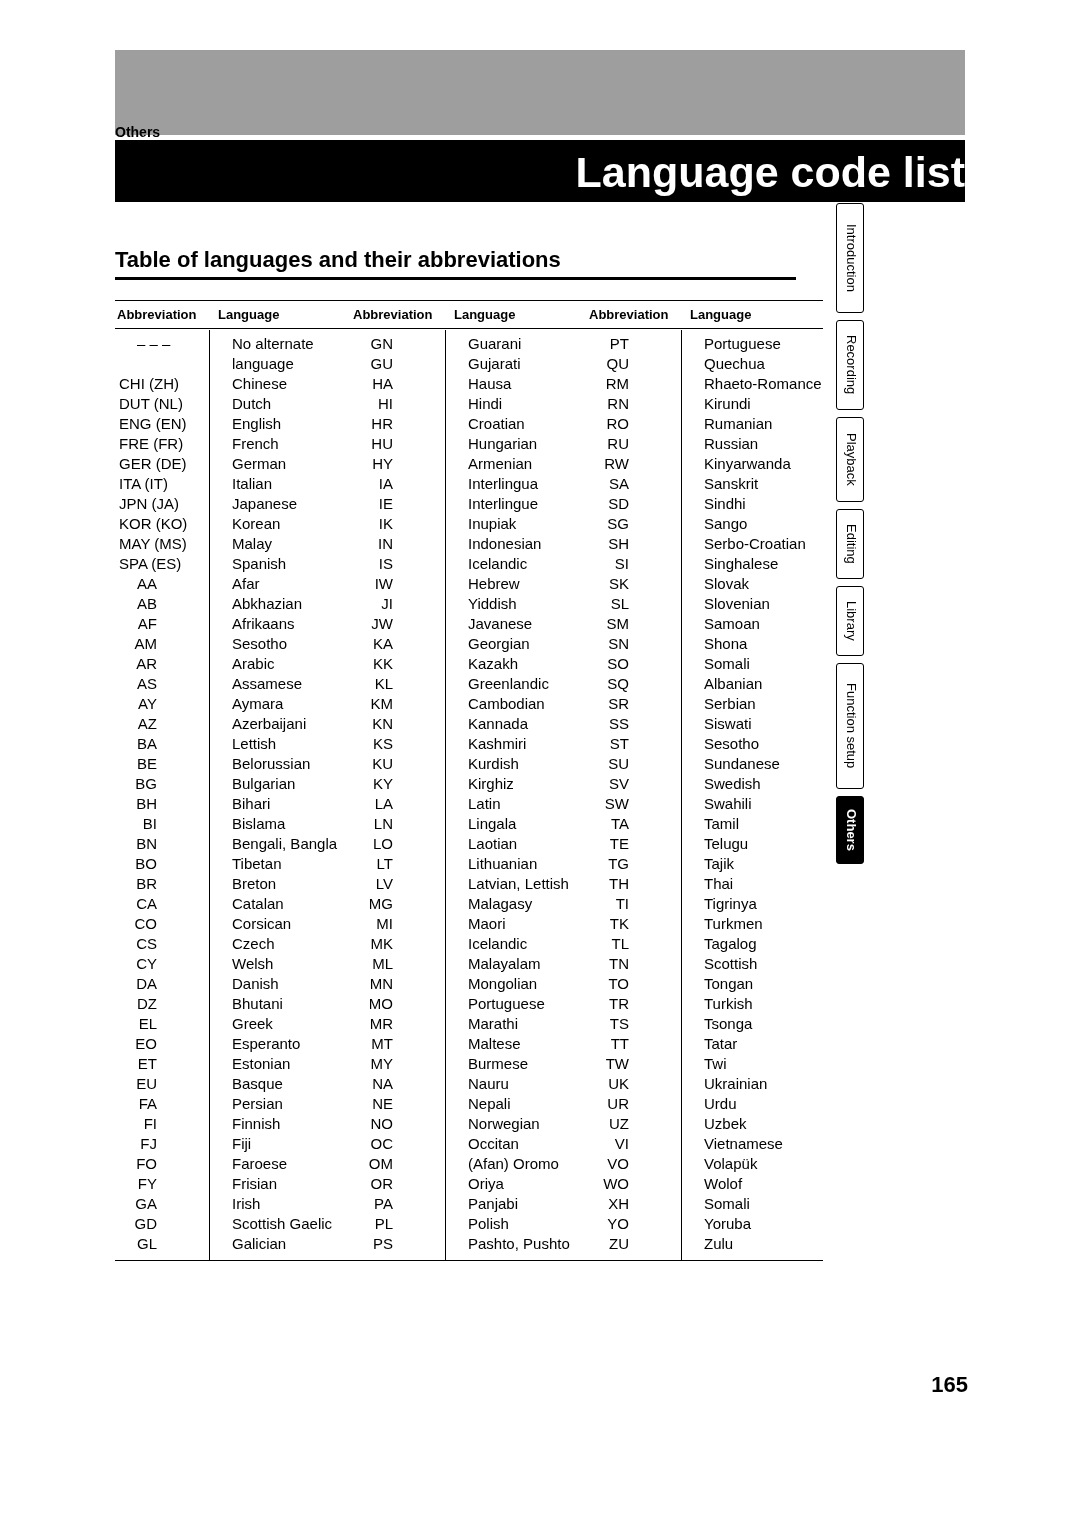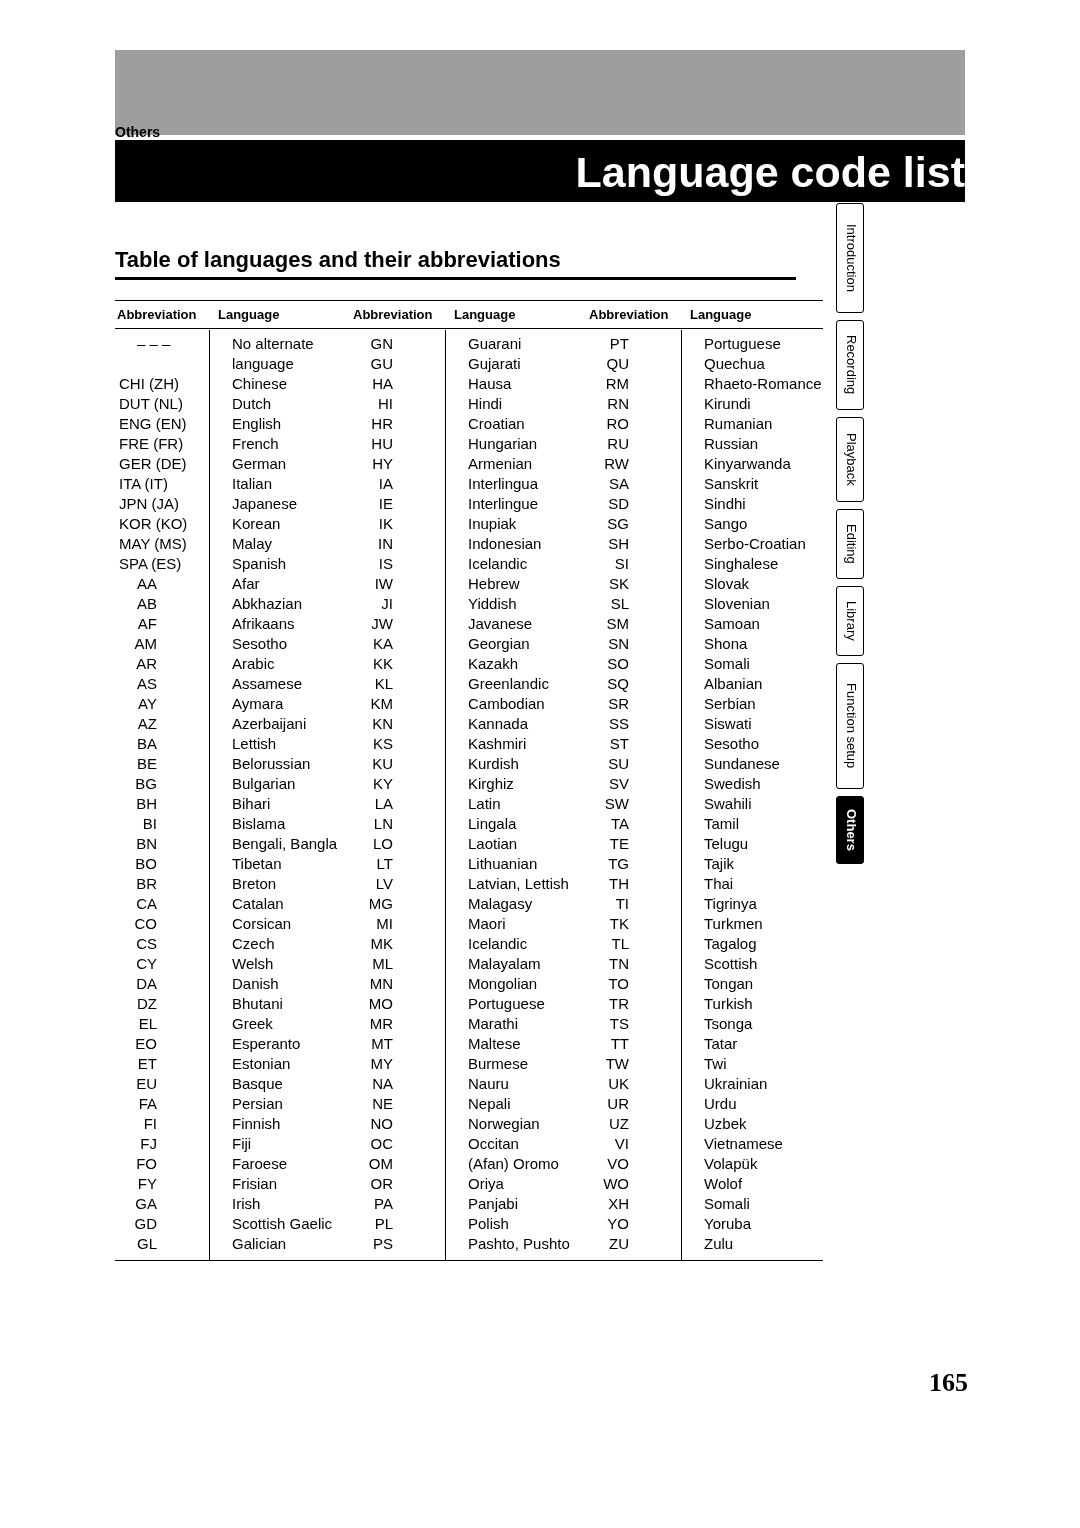--- a/index.html
+++ b/index.html
@@ -106,23 +106,22 @@
   }
   .th-abbrev { width: 95px; padding-left: 2px; }
   .th-lang { width: 125px; padding-left: 8px; }
   .abbrev-item { text-align: left; white-space: pre; padding-left: 4px; }
   .abbrev-item.short { text-align: right; padding-right: 52px; padding-left: 0; }
   .lang-item { white-space: pre; }
   .page-num {
     position: absolute;
     right: 112px;
     bottom: 130px;
-    font-size: 26px;
+    font-size: 22px;
     font-weight: bold;
-    font-family: Liberation Serif, serif;
   }
   
   .tabs {
     position: absolute;
     right: 216px;
     top: 203px;
     width: 28px;
     display: flex;
     flex-direction: column;
     gap: 7px;

